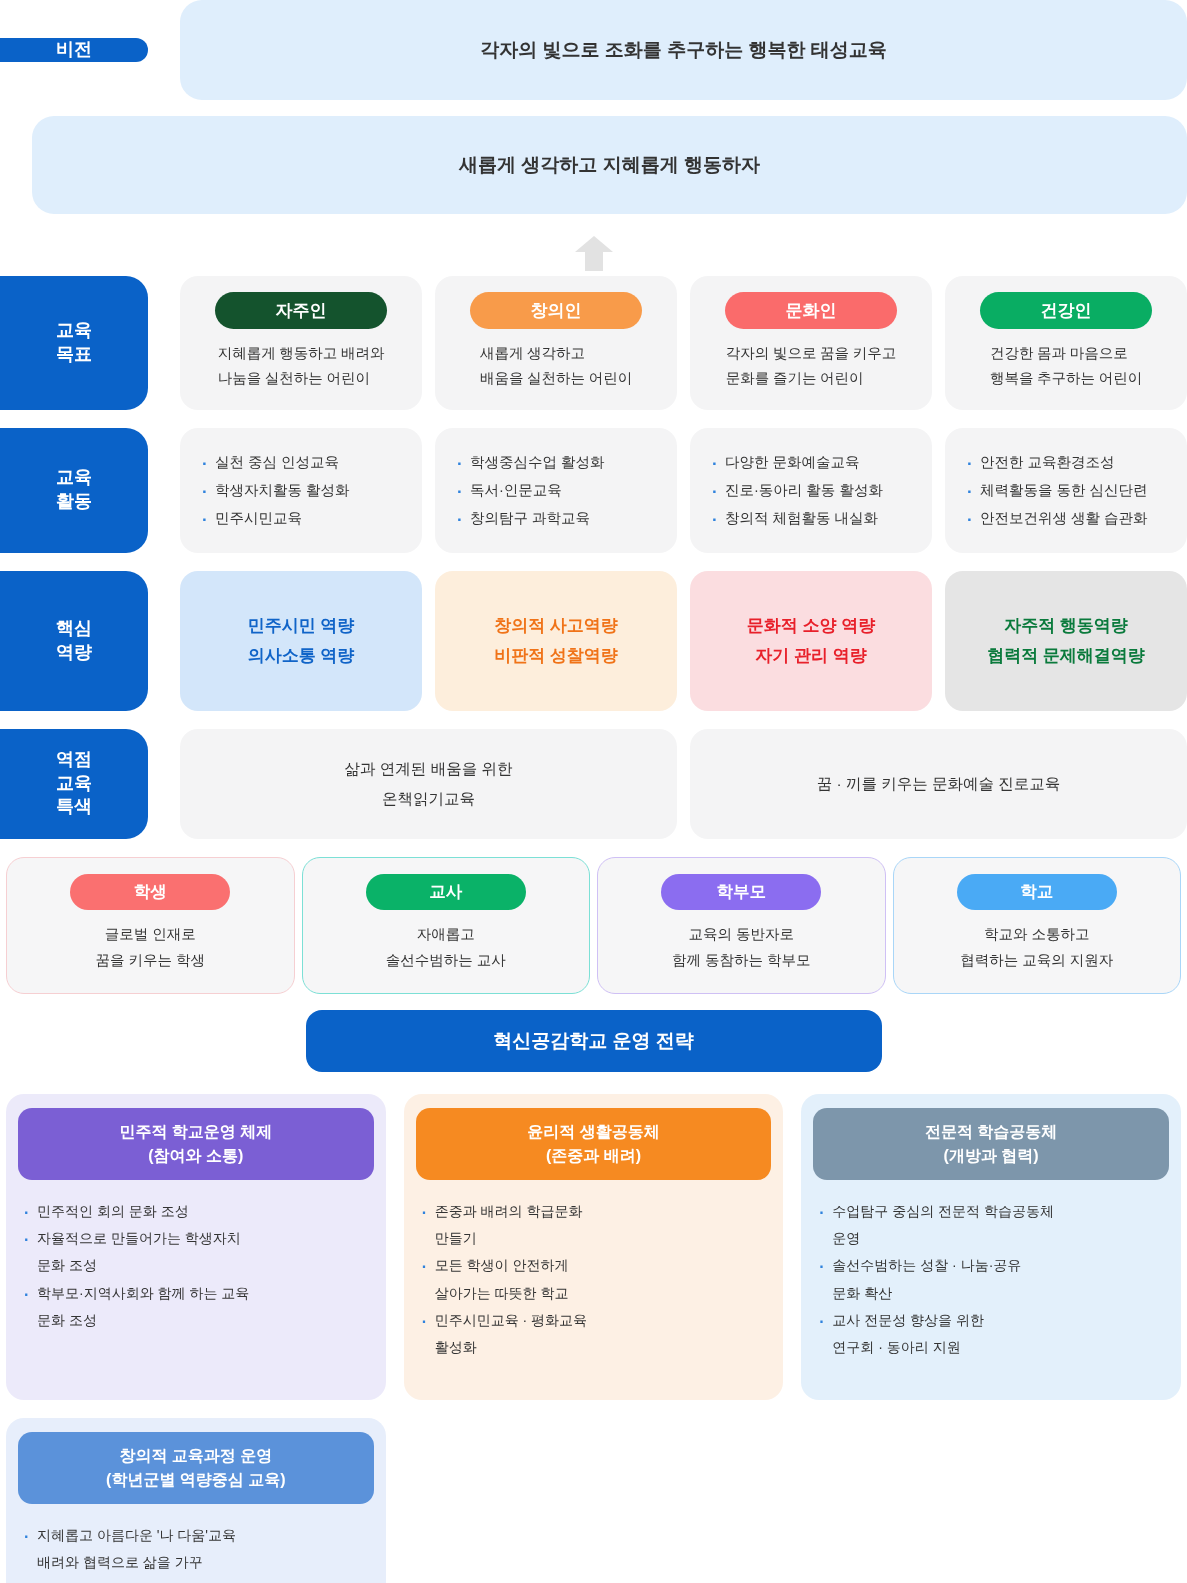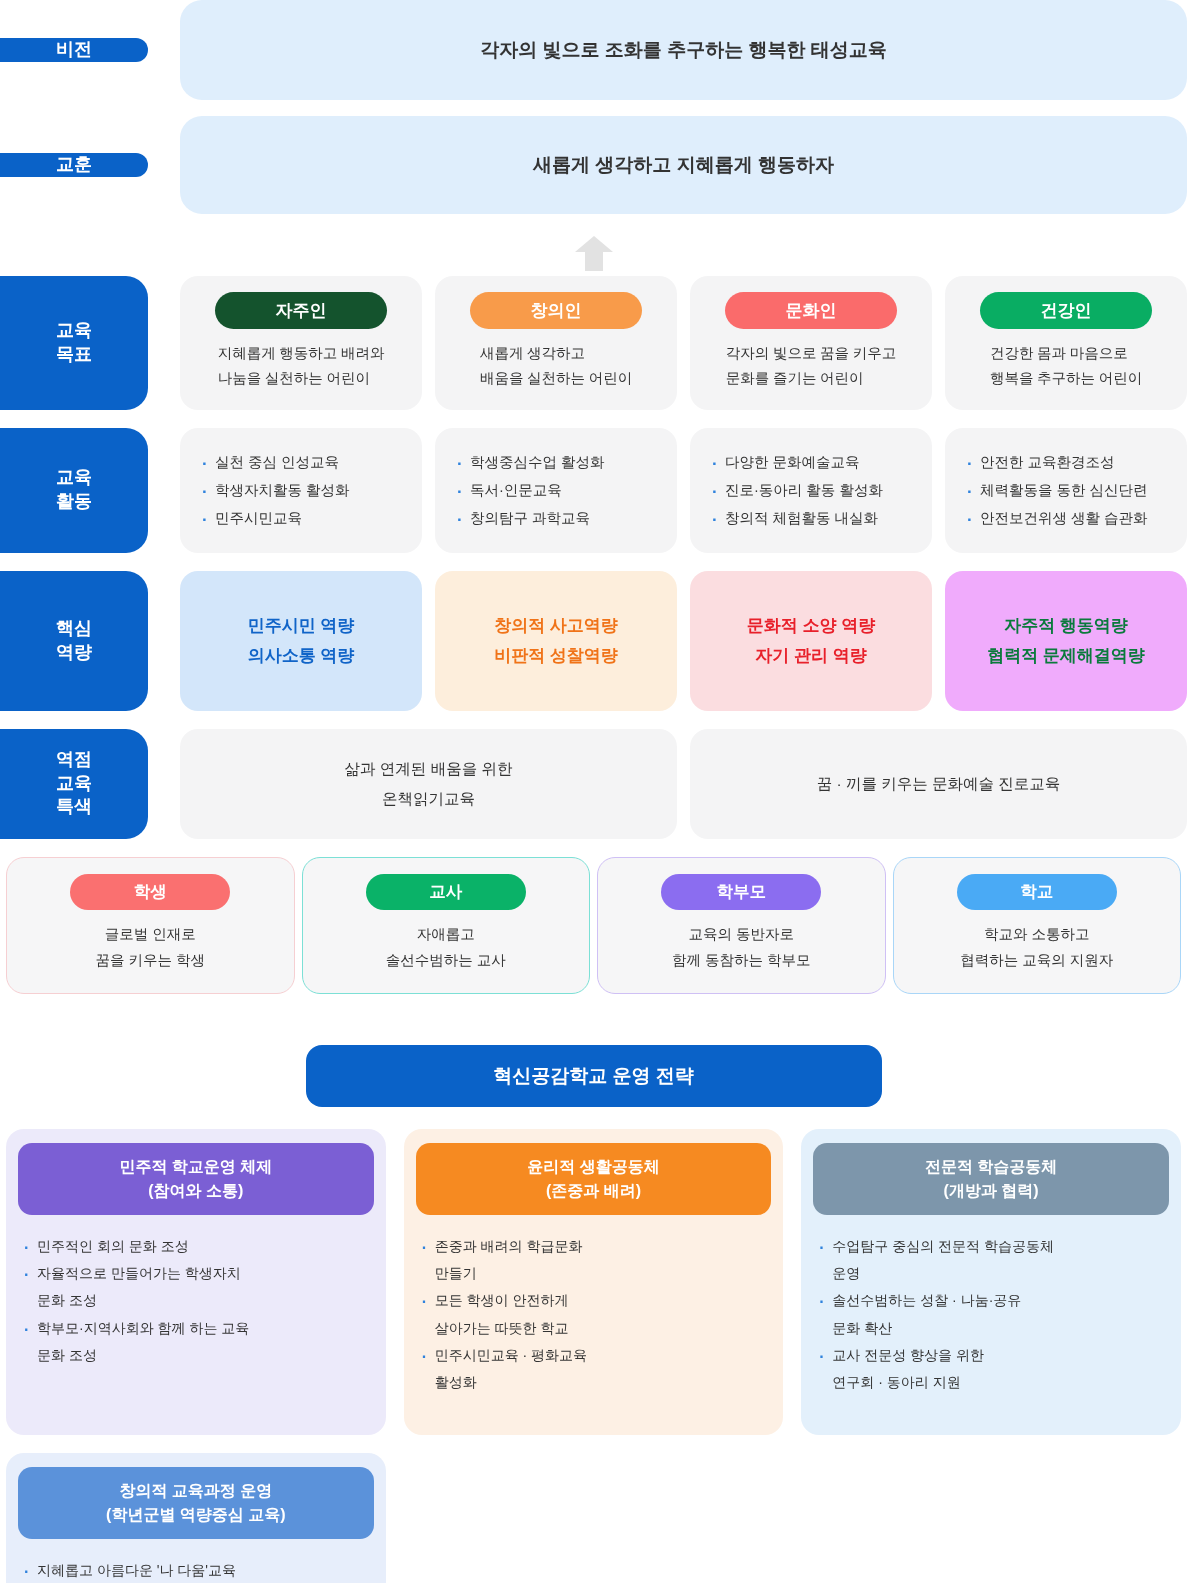--- a/index.html
+++ b/index.html
@@ -166,21 +166,21 @@
     white-space: pre-line;
   }
 
   
   .role-row {
     display: grid;
     grid-template-columns: repeat(4, 1fr);
     gap: 7px;
     padding: 0 6px;
     margin-top: 10px;
-    margin-bottom: 51px;
+    margin-bottom: 16px;
   }
   .role-card {
     background: #f6f6f7;
     border-radius: 18px;
     border: 1.5px solid #e7c9cd;
     padding: 16px 10px 20px;
     display: flex;
     flex-direction: column;
     align-items: center;
   }
@@ -266,21 +266,20 @@
 
 <div class="page">
 
   <div class="band-row">
     <div class="tab">비전</div>
     <div class="band-gap"></div>
     <div class="band-body" style="min-height:100px">각자의 빛으로 조화를 추구하는 행복한 태성교육</div>
   </div>
 
   <div class="band-row">
-    <div class="tab">교훈</div>
     <div class="band-gap"></div>
     <div class="band-body" style="min-height:98px">새롭게 생각하고 지혜롭게 행동하자</div>
   </div>
 
   <div class="arrow-wrap">
     <svg width="42" height="40" viewBox="0 0 42 40">
       <path d="M21 3 L40 19 L30 19 L30 38 L12 38 L12 19 L2 19 Z" fill="#e2e2e2"></path>
     </svg>
   </div>
 
@@ -362,21 +361,21 @@
     <div class="tab">핵심
 역량</div>
     <div class="band-gap"></div>
     <div class="cols">
       <div class="comp-card" style="background:#d3e6fa;color:#1064c8">민주시민 역량
 의사소통 역량</div>
       <div class="comp-card" style="background:#fdeedc;color:#f07318">창의적 사고역량
 비판적 성찰역량</div>
       <div class="comp-card" style="background:#fbdde0;color:#e8202a">문화적 소양 역량
 자기 관리 역량</div>
-      <div class="comp-card" style="background:#f0abfc;color:#0a7a3c">자주적 행동역량
+      <div class="comp-card" style="background:#e5e5e5;color:#0a7a3c">자주적 행동역량
 협력적 문제해결역량</div>
     </div>
   </div>
 
   <div class="sec-row">
     <div class="tab">역점
 교육
 특색</div>
     <div class="band-gap"></div>
     <div class="feat-cols">

